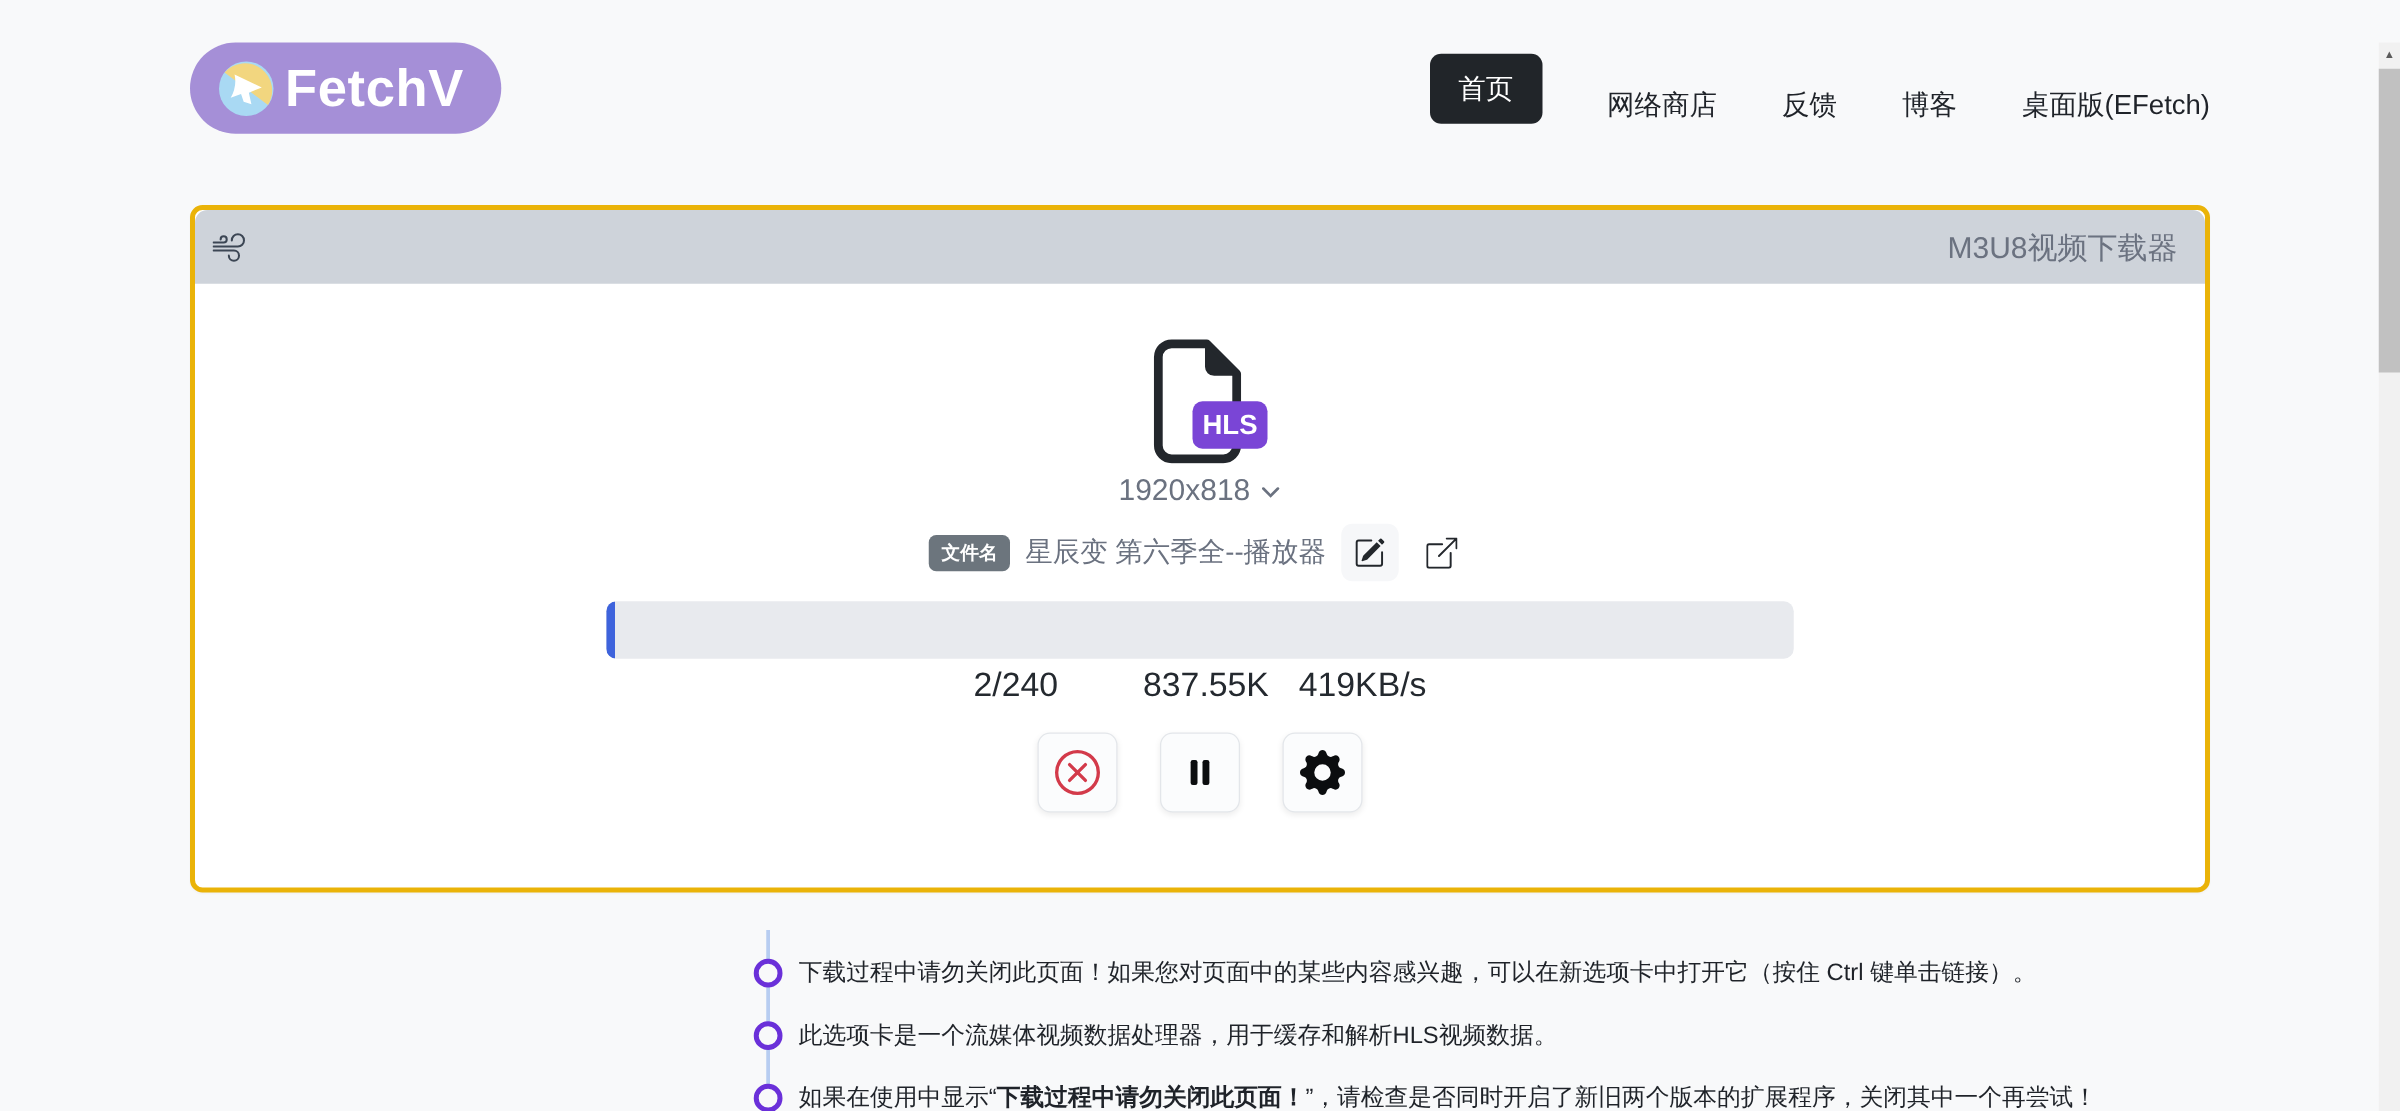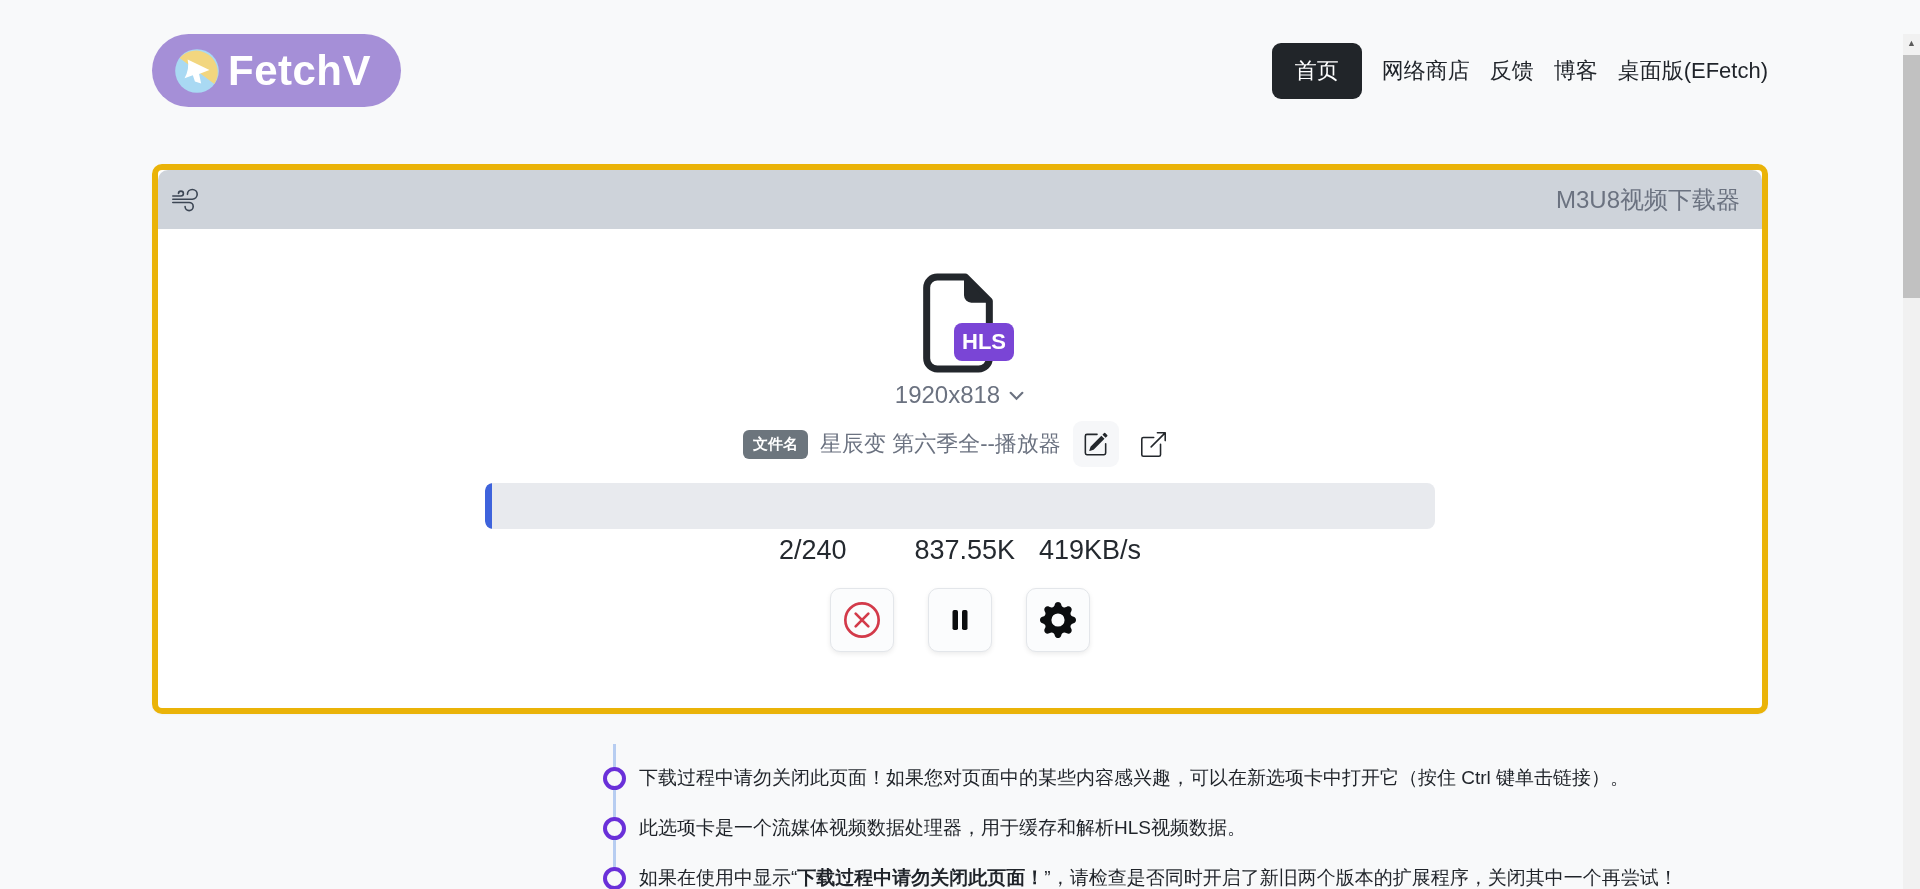--- a/index.html
+++ b/index.html
@@ -5,26 +5,26 @@
   * { margin:0; padding:0; box-sizing:border-box; }
   html,body { width:1920px; height:889px; overflow:hidden; background:#f8f9fa;
     font-family:"Liberation Sans","DejaVu Sans",sans-serif; color:#1f2329; }
   .viewport { position:relative; width:1920px; height:889px; }
 
   
   .topbar { width:1616px; margin:34px auto 0; display:flex; align-items:center; justify-content:space-between; }
   .logo-pill { display:flex; align-items:center; gap:4px; background:#a58fd7; border-radius:40px;
     height:73px; padding:0 30px 0 18px; cursor:pointer; }
   .logo-pill .brand-text { color:#ffffff; font-size:42px; font-weight:bold; letter-spacing:0.5px; }
-  .nav { display:flex; align-items:center; gap:20px; }
+  .nav { display:flex; align-items:flex-end; gap:52px; }
   .nav a { text-decoration:none; color:#1f2329; font-size:22px; white-space:nowrap; cursor:pointer; }
   .nav a.active { background:#212529; color:#ffffff; padding:13px 23px; border-radius:9px; }
 
   
-  .card { width:1616px; margin:57px auto 0; background:#ffffff; border:6px solid #eab308;
+  .card { width:1616px; margin:57px auto 0; background:#ffffff; border:4px solid #eab308;
     border-radius:10px; height:550px; box-shadow:0 1px 2px rgba(0,0,0,0.03); }
   .card-header { height:59px; background:#ced3da; border-radius:10px 10px 0 0;
     display:flex; align-items:center; justify-content:space-between; padding:0 22px 0 14px; }
   .card-title { color:#6b7280; font-size:24px; }
   .card-body { display:flex; flex-direction:column; align-items:center; }
 
   .file-block { position:relative; margin-top:44px; width:80px; height:100px; }
   .hls-badge { position:absolute; left:34px; top:50px; width:60px; height:38px; background:#7a45d6;
     border-radius:8px; color:#ffffff; font-size:22px; font-weight:bold;
     display:flex; align-items:center; justify-content:center; }

